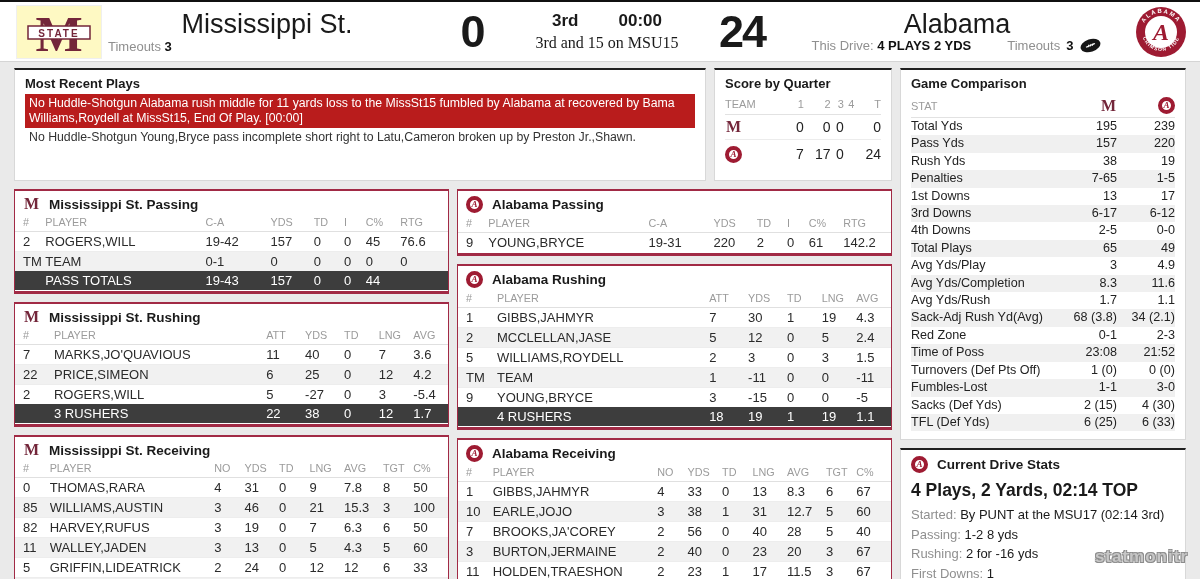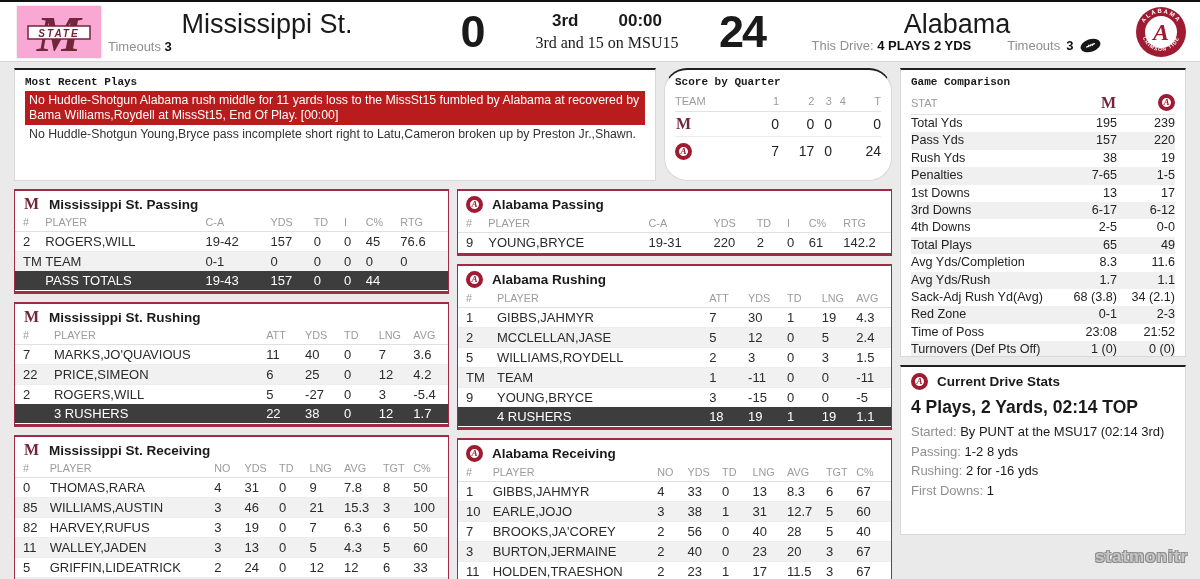--- a/index.html
+++ b/index.html
@@ -5,21 +5,21 @@
   html,body{margin:0;padding:0;}
   body{
     width:1200px;height:579px;overflow:hidden;background:#eaeaea;
     font-family:"Liberation Sans",sans-serif;color:#1a1a1a;position:relative;
   }
   
   .scoreboard{
     height:62px;background:#fff;border-top:2px solid #101010;border-bottom:1px solid #d5d5d5;
     display:flex;align-items:center;box-sizing:border-box;padding:0 10px 0 16px;
   }
-  .team-logo-box{width:84px;height:52px;border:1px solid #efefef;display:flex;align-items:center;justify-content:center;background:#f9a8d4;font-style:italic;}
+  .team-logo-box{width:84px;height:52px;border:1px solid #efefef;display:flex;align-items:center;justify-content:center;background:#fef9c3;}
   .h-home{flex:0 0 330px;position:relative;height:100%;}
   .h-away{flex:1;position:relative;height:100%;}
   .team-name{position:absolute;left:0;right:0;top:7px;text-align:center;font-size:27px;color:#1a1a1a;white-space:nowrap;}
   .h-sub{position:absolute;bottom:7px;font-size:13px;white-space:nowrap;}
   .h-sub.home{left:6px;}
   .h-sub.away{left:0;right:0;display:flex;justify-content:center;gap:36px;align-items:center;}
   .muted{color:#8f8f8f;}
   .bold{font-weight:700;color:#111;}
   .h-score{width:80px;text-align:center;font-size:45px;font-weight:700;letter-spacing:-2px;}
   .h-center{width:190px;text-align:center;}
@@ -30,36 +30,36 @@
   .to-group{display:flex;align-items:center;gap:6px;}
   
   .main{display:flex;gap:8px;padding:6px 14px 0 14px;}
   .left-wrap{width:878px;}
   .top-row{display:flex;gap:8px;}
   .tables-row{display:flex;gap:8px;margin-top:8px;}
   .tcol{width:435px;display:flex;flex-direction:column;gap:8px;}
   .right-col{width:286px;display:flex;flex-direction:column;gap:8px;}
   .panel{background:#fff;border:1px solid #d8d8d8;border-top:2px solid #1f1f1f;box-sizing:border-box;}
   .panel-pad{padding:5px 10px 6px 10px;}
-  .panel-title{font-weight:700;font-size:11px;padding:1px 0 3px 0;font-family:Liberation Mono, monospace;}
+  .panel-title{font-weight:700;font-size:13px;padding:1px 0 3px 0;}
   
   .plays-panel{flex:1;height:113px;overflow:hidden;}
   .play{padding:2px 4px;border-bottom:1px solid #8b5cf6;font-size:12.3px;line-height:1.22;color:#333;}
   .play:last-child{border-bottom:none;}
   .play.hl{background:#b91c1c;color:#fff;border-bottom:none;}
   
-  .sbq-panel{width:228px;height:113px;overflow:hidden;border-radius:23px;}
+  .sbq-panel{width:178px;height:113px;overflow:hidden;}
   .sbq-table{width:100%;border-collapse:collapse;margin-top:2px;}
   .sbq-table th{font-weight:normal;color:#9b9b9b;font-size:11px;text-align:right;padding:2px 0 4px 0;border-bottom:1px solid #e2e2e2;}
   .sbq-table th:first-child{text-align:left;width:42%;}
   .sbq-table td{font-size:14px;text-align:right;padding:4px 0;border-bottom:1px solid #ececec;color:#222;}
   .sbq-table td.team-cell{text-align:left;}
   .sbq-table tr:last-child td{border-bottom:none;}
   
-  .cmp-panel{height:289px;overflow:hidden;}
+  .cmp-panel{height:372px;overflow:hidden;}
   .cmp-table{width:100%;border-collapse:collapse;margin-top:2px;}
   .cmp-table th{font-weight:normal;color:#9b9b9b;font-size:11px;text-align:right;padding:1px 0 3px 0;border-bottom:1px solid #e2e2e2;}
   .cmp-table th.lbl{text-align:left;}
   .cmp-table td{font-size:12.6px;line-height:17.4px;text-align:right;color:#222;padding:0;}
   .cmp-table td.lbl{text-align:left;}
   .cmp-table td.v{width:58px;}
   .cmp-table tbody tr:nth-child(even){background:#f0f0f0;}
   
   .stat-panel{border:1px solid #a12a45;border-top-width:2px;border-bottom-width:3px;padding-bottom:1px;}
   .stat-title{display:flex;gap:9px;align-items:center;padding:5px 8px 2px 8px;font-weight:700;font-size:13.5px;}
@@ -687,20 +687,25 @@
               <td class="lbl">4th Downs</td>
               <td class="v">2-5</td>
               <td class="v">0-0</td>
             </tr>
             <tr>
               <td class="lbl">Total Plays</td>
               <td class="v">65</td>
               <td class="v">49</td>
             </tr>
             <tr>
+              <td class="lbl">Avg Yds/Play</td>
+              <td class="v">3</td>
+              <td class="v">4.9</td>
+            </tr>
+            <tr>
               <td class="lbl">Avg Yds/Completion</td>
               <td class="v">8.3</td>
               <td class="v">11.6</td>
             </tr>
             <tr>
               <td class="lbl">Avg Yds/Rush</td>
               <td class="v">1.7</td>
               <td class="v">1.1</td>
             </tr>
             <tr>

